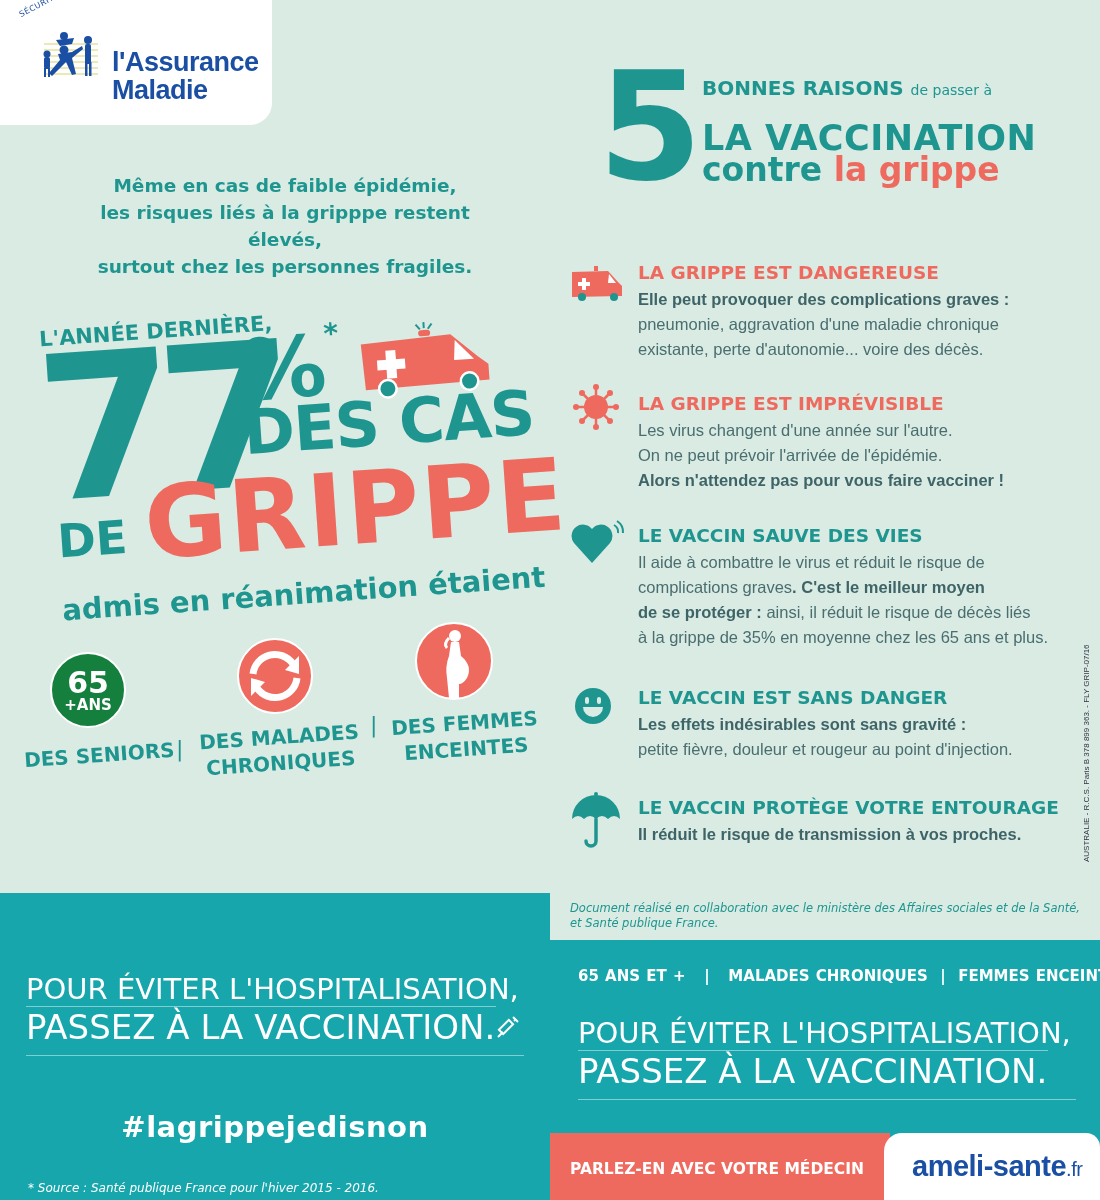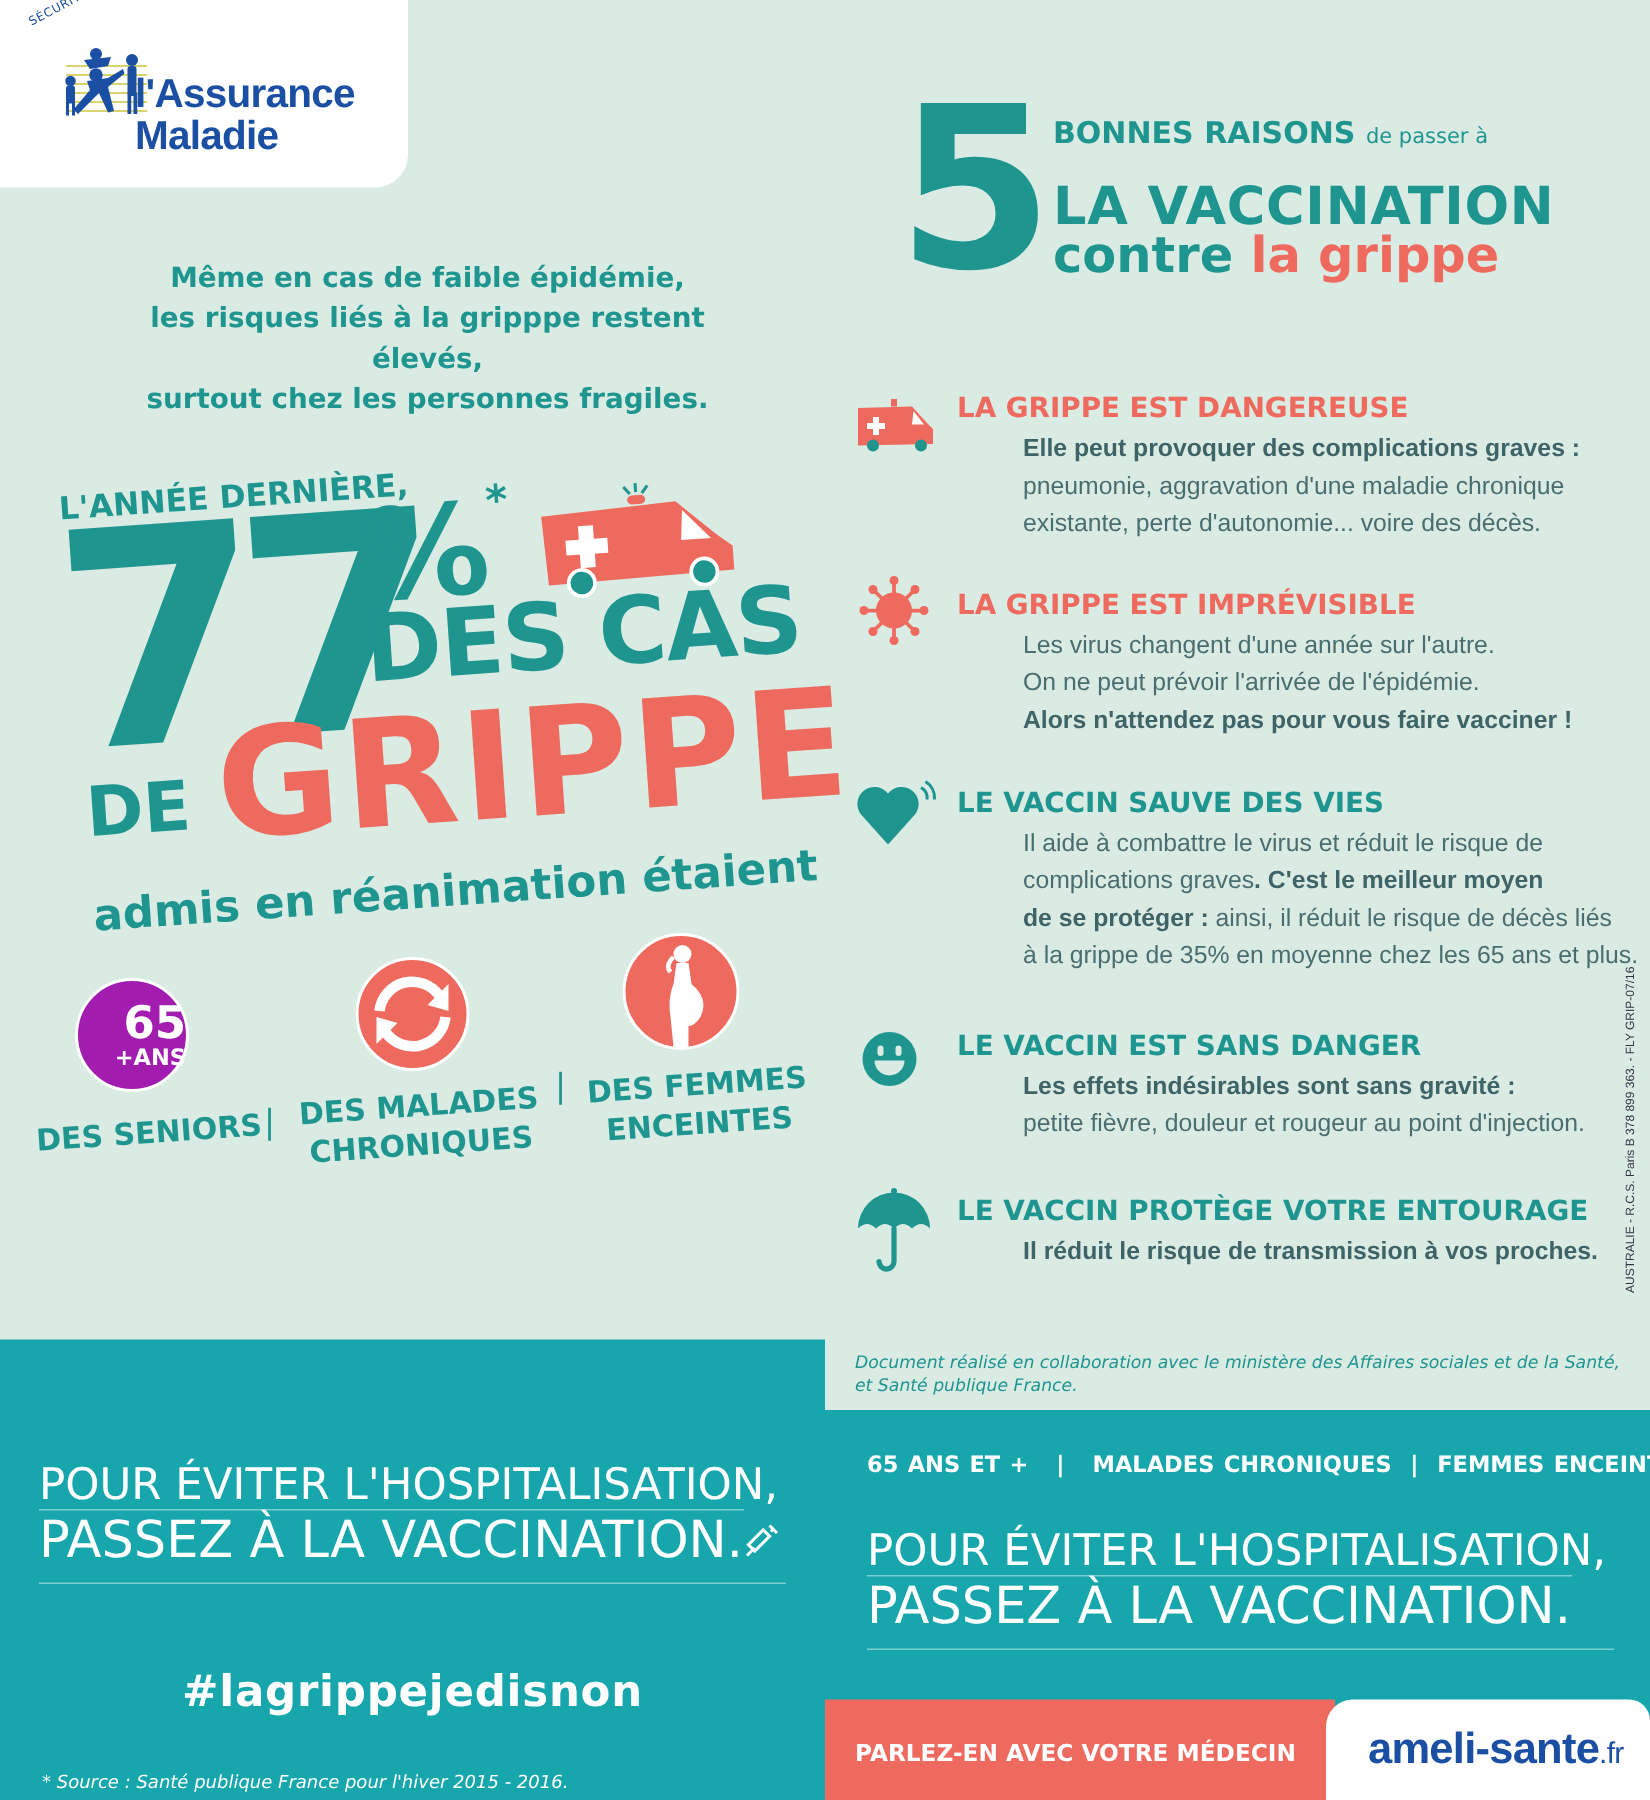--- a/index.html
+++ b/index.html
@@ -11,21 +11,21 @@
     color: #1f9590;
   }
   .abs { position: absolute; }
 
   
   .logo-box {
     left: 0; top: 0; width: 272px; height: 125px;
     background: #ffffff; border-bottom-right-radius: 22px;
   }
   .logo-arc { left: 22px; top: 10px; font-size: 8px; color: #1d4e9e; letter-spacing: 0.5px; transform: rotate(-28deg); transform-origin: left bottom; }
-  .logo-text { left: 90px; top: 48px; font-family: "Liberation Sans", sans-serif; font-weight: bold; color: #1a4fa3; font-size: 27px; line-height: 28px; letter-spacing: -0.5px; }
+  .logo-text { left: 112px; top: 48px; font-family: "Liberation Sans", sans-serif; font-weight: bold; color: #1a4fa3; font-size: 27px; line-height: 28px; letter-spacing: -0.5px; }
   .logo-figs { left: 38px; top: 30px; width: 62px; height: 50px; }
 
   
   .big-five { left: 598px; top: 52px; font-size: 150px; font-weight: bold; color: #1f9590; line-height: 150px; font-family: "DejaVu Sans", sans-serif; letter-spacing: -4px; }
   .hdr1 { left: 702px; top: 76px; font-size: 20px; font-weight: bold; color: #1f9590; white-space: nowrap; }
   .hdr1 .small { font-size: 14px; font-weight: normal; }
   .hdr2 { left: 702px; top: 105px; font-size: 35px; font-weight: bold; color: #1f9590; white-space: nowrap; letter-spacing: 0.5px; margin-top: 13px; }
   .hdr3 { left: 702px; top: 150px; font-size: 33px; font-weight: bold; color: #1f9590; white-space: nowrap; }
   .hdr3 .coral { color: #ef6a5e; }
 
@@ -40,28 +40,28 @@
   .pct { position: absolute; left: 208px; top: 24px; font-size: 84px; font-weight: bold; color: #1f9590; line-height: 84px; }
   .star { position: absolute; left: 292px; top: 18px; font-size: 28px; color: #1f9590; font-weight: bold; }
   .descas { position: absolute; left: 205px; top: 96px; font-size: 62px; font-weight: bold; color: #1f9590; line-height: 64px; white-space: nowrap; letter-spacing: -1px; }
   .de { position: absolute; left: 12px; top: 196px; font-size: 46px; font-weight: bold; color: #1f9590; }
   .grippe { position: absolute; left: 100px; top: 160px; font-size: 100px; font-weight: bold; color: #ef6a5e; line-height: 104px; letter-spacing: 2px; }
   .admis { position: absolute; left: 12px; top: 275px; font-size: 29px; font-weight: bold; color: #1f9590; white-space: nowrap; }
   .ambulance-big { left: 356px; top: 320px; width: 140px; height: 80px; transform: rotate(-4deg); }
 
   
   .cat { text-align: center; font-size: 20px; font-weight: bold; color: #1f9590; line-height: 26px; }
-  .circle { width: 76px; height: 76px; border-radius: 50%; background: #a21caf; border: 2px solid #fff; display: flex; align-items: flex-end; justify-content: center; color: #fff; }
+  .circle { width: 76px; height: 76px; border-radius: 50%; background: #15803d; border: 2px solid #fff; display: flex; align-items: center; justify-content: center; color: #fff; }
   .sep { font-size: 22px; color: #1f9590; }
 
   
   .reason { left: 570px; width: 500px; }
   .r-icon { position: absolute; left: 0; top: 0; width: 52px; height: 52px; }
   .r-title { position: absolute; left: 68px; top: 0; font-size: 18.5px; font-weight: bold; white-space: nowrap; }
-  .r-body { position: absolute; left: 68px; top: 25px; font-family: "Liberation Sans", sans-serif; font-size: 16.5px; color: #4a6e70; line-height: 25px; white-space: nowrap; margin-left: 44px; }
+  .r-body { position: absolute; left: 68px; top: 25px; font-family: "Liberation Sans", sans-serif; font-size: 16.5px; color: #4a6e70; line-height: 25px; white-space: nowrap; }
   .r-body b { color: #3f6468; }
   .coral-t { color: #ef6a5e; }
   .teal-t { color: #1f9590; }
 
   .legal { left: 1084px; top: 628px; font-family: "Liberation Sans", sans-serif; font-size: 8px; color: #334; white-space: nowrap; transform: rotate(-90deg); transform-origin: left top; width: 240px; }
   .legal-pos { left: 1082px; top: 862px; }
 
   
   .band-left { left: 0; top: 893px; width: 550px; height: 307px; background: #17a6ac; }
   .band-right { left: 550px; top: 940px; width: 550px; height: 260px; background: #17a6ac; }

